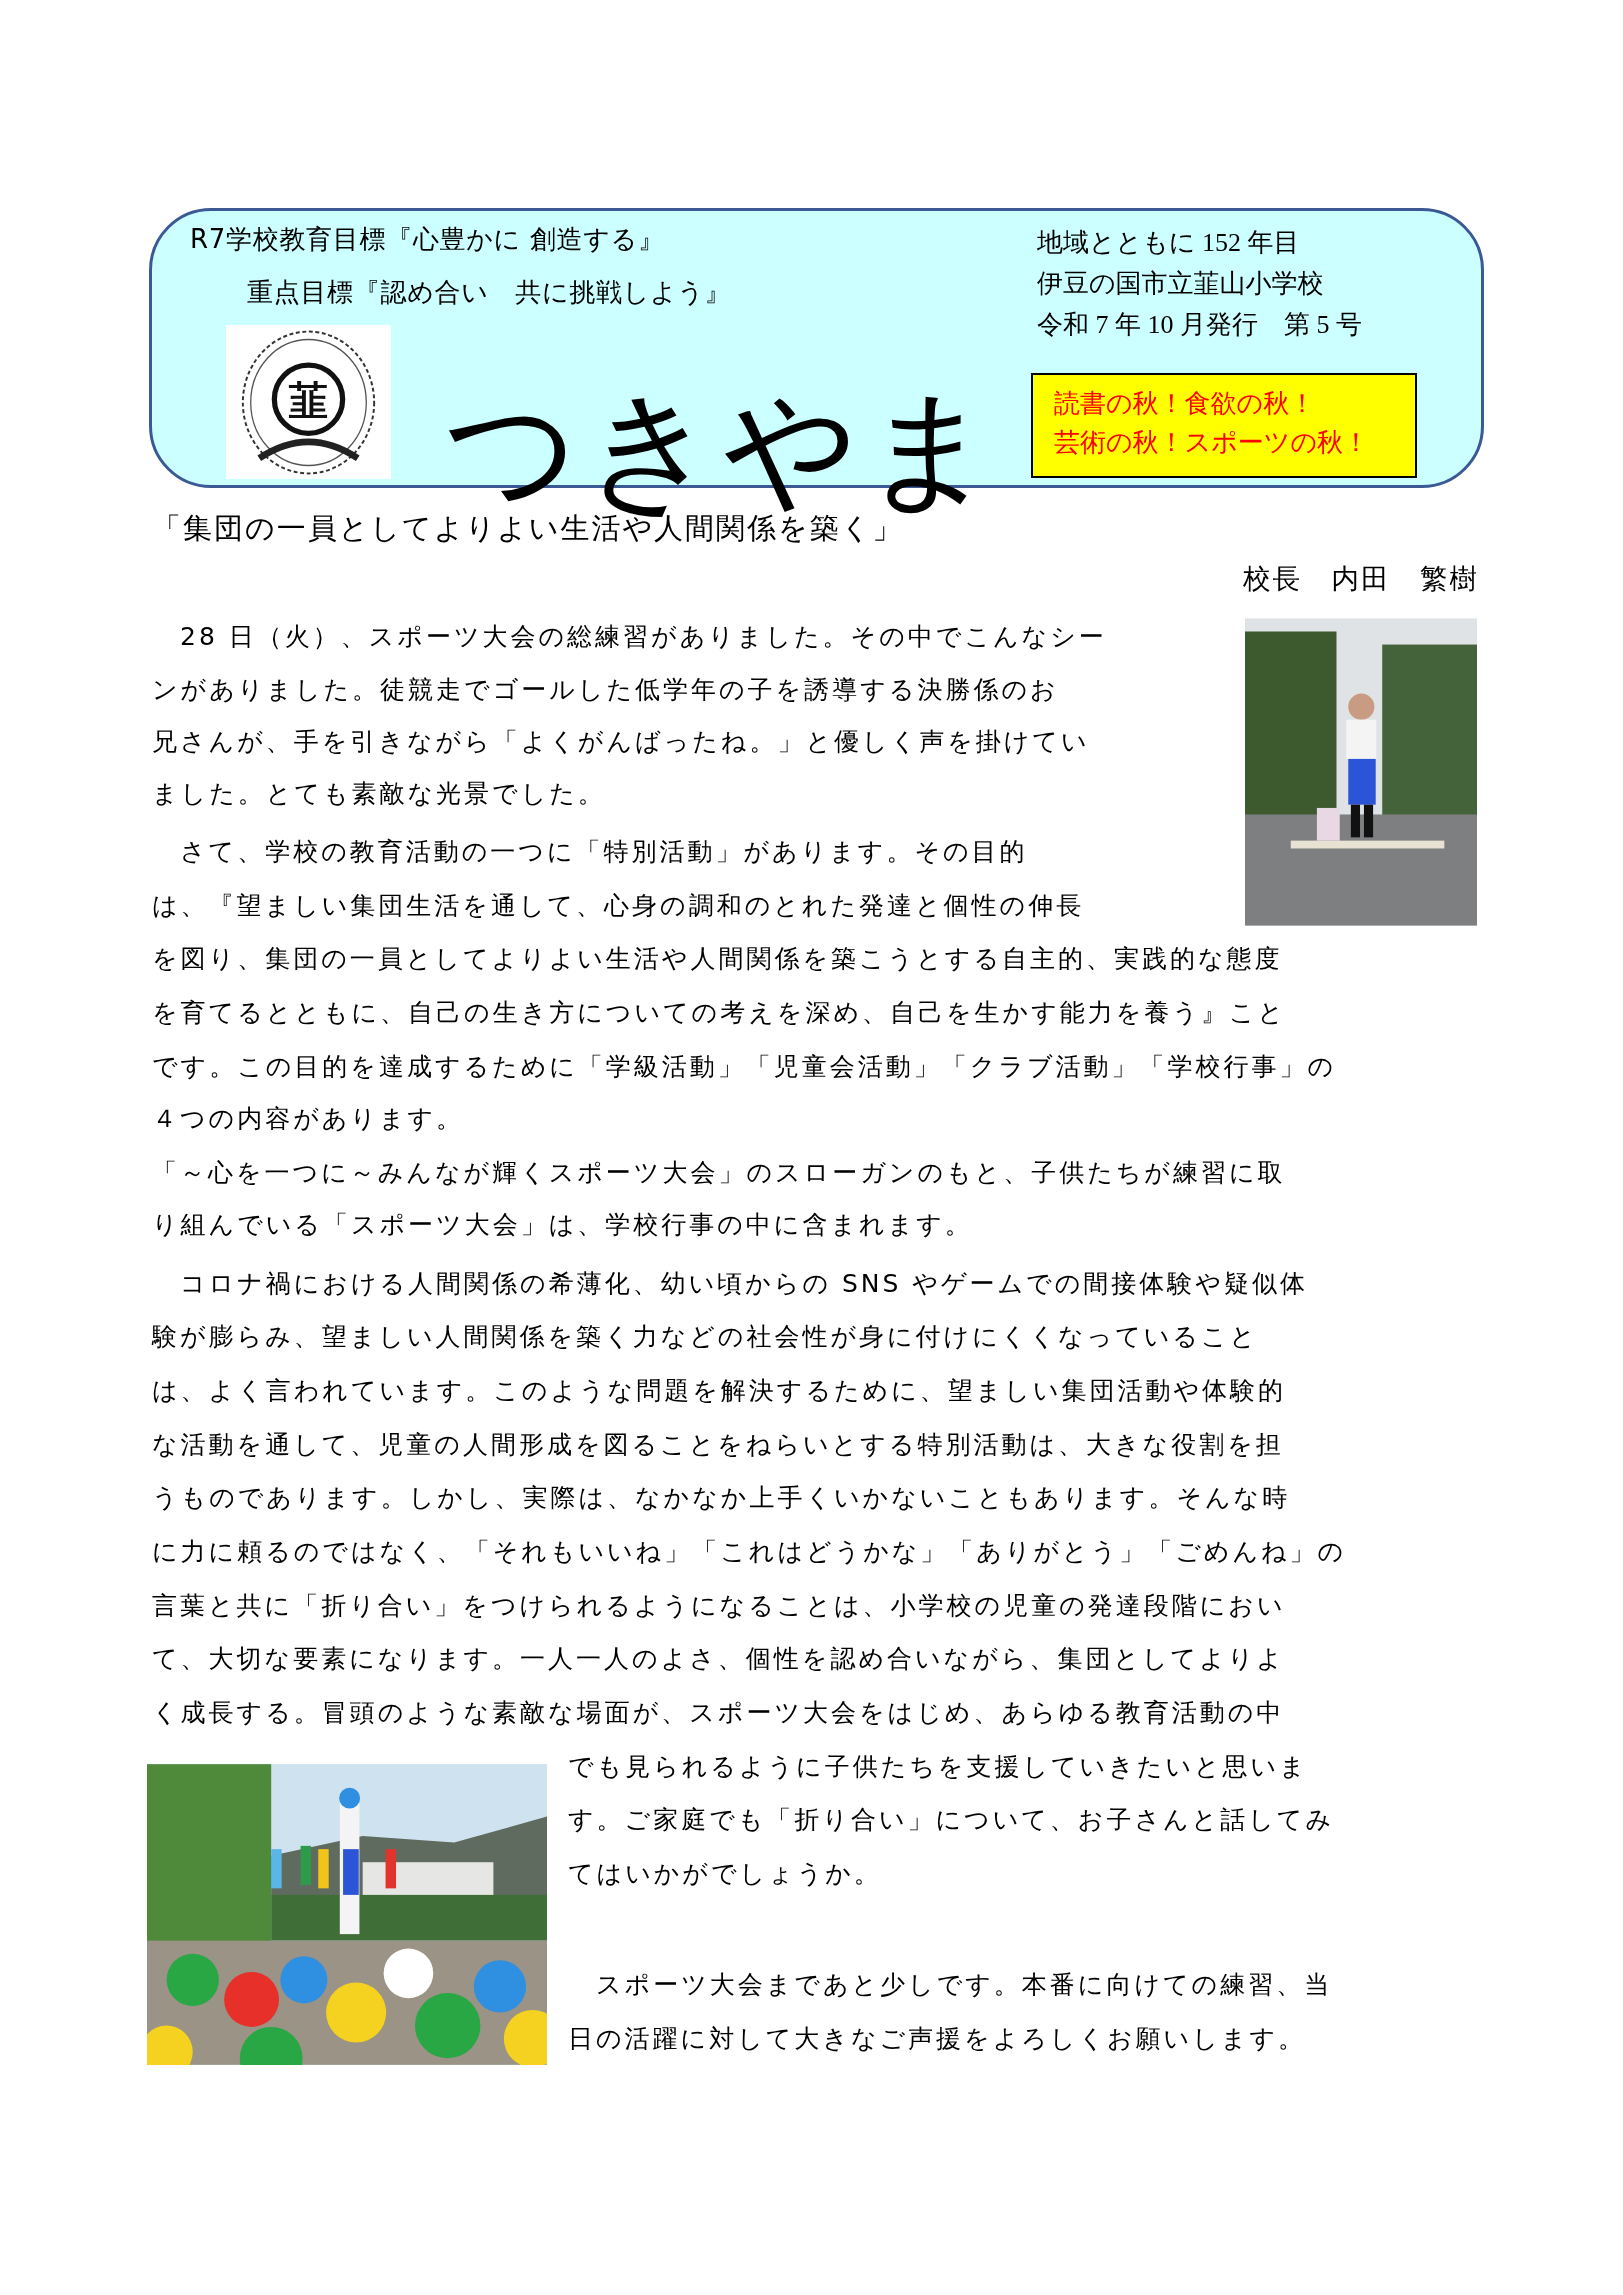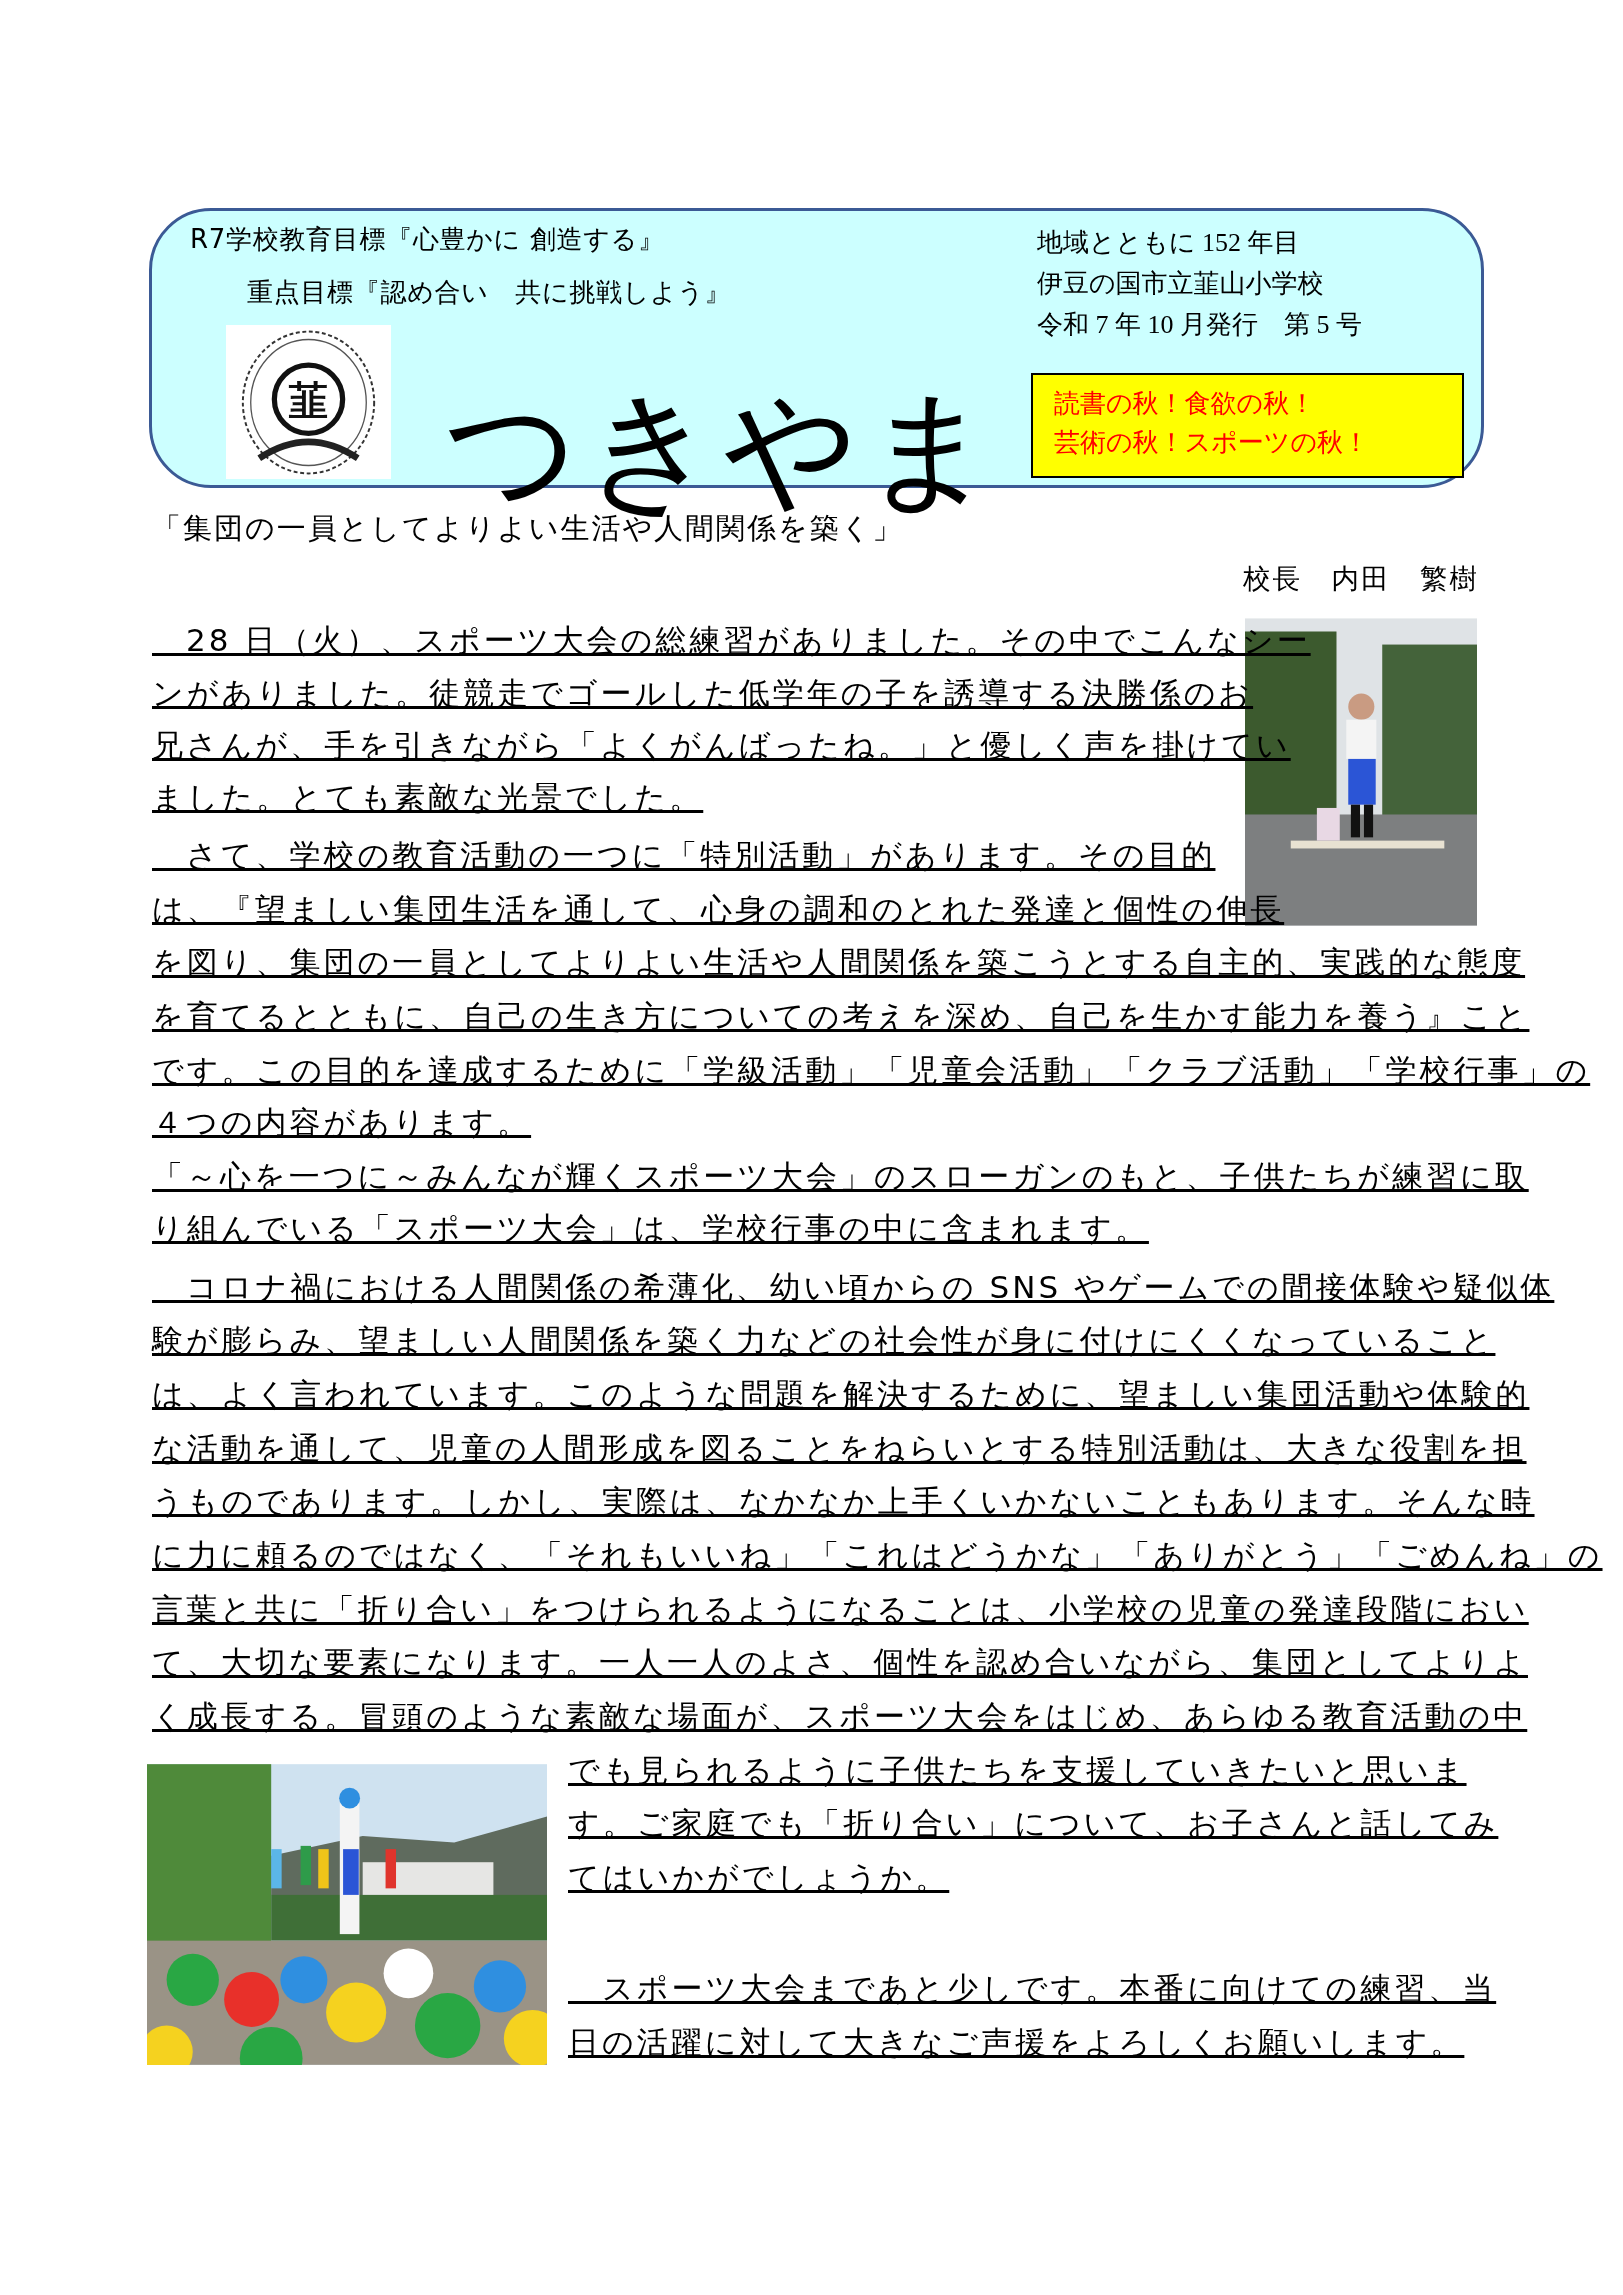--- a/index.html
+++ b/index.html
@@ -8,26 +8,26 @@
   .header-box { position:absolute; left:149px; top:208px; width:1335px; height:280px;
     background:#ccffff; border:3.3px solid #3b5a95; border-radius:62px; box-sizing:border-box; }
   .goal1 { position:absolute; left:190px; top:222px; font-size:26px; letter-spacing:0.7px; }
   .goal2 { position:absolute; left:247px; top:275px; font-size:26px; letter-spacing:0.7px; }
   .logo { position:absolute; left:226px; top:325px; width:165px; height:154px; background:#fff;
     display:flex; align-items:center; justify-content:center; }
   .title { position:absolute; left:445px; top:330px; font-size:131px; line-height:144px;
     font-family:Liberation Serif, serif; letter-spacing:5.2px;margin-top:48px; }
   .info { position:absolute; left:1037px; top:222px; font-family:Liberation Serif, serif;
     font-size:26px; line-height:41px; }
-  .autumn { position:absolute; left:1031px; top:373px; width:433px; height:105px;
+  .autumn { position:absolute; left:1031px; top:373px; width:386px; height:105px;
     background:#ffff00; border:2px solid #000; box-sizing:border-box;
     color:#ff0000; font-size:26px; line-height:39px; padding:9.2px 0 0 21px; }
   .theme { position:absolute; left:152px; top:509px; font-size:29px; letter-spacing:2px; }
   .author { position:absolute; right:144px; top:561px; font-size:27.5px; letter-spacing:2px;margin-left:40px; }
-  .body-text { position:absolute; left:152px; font-size:31px; letter-spacing:3px; white-space:nowrap;text-decoration:underline; }
+  .body-text { position:absolute; left:152px; font-size:25px; letter-spacing:3px; white-space:nowrap; }
   .photo1 { position:absolute; left:1245px; top:618px; width:232px; height:308px; overflow:hidden; }
   .photo2 { position:absolute; left:147px; top:1764px; width:400px; height:301px; overflow:hidden; }
 </style>
 </head>
 <body>
 
 <div class="header-box"></div>
 <div class="goal1">R7学校教育目標『心豊かに 創造する』</div>
 <div class="goal2">重点目標『認め合い　共に挑戦しよう』</div>
 

